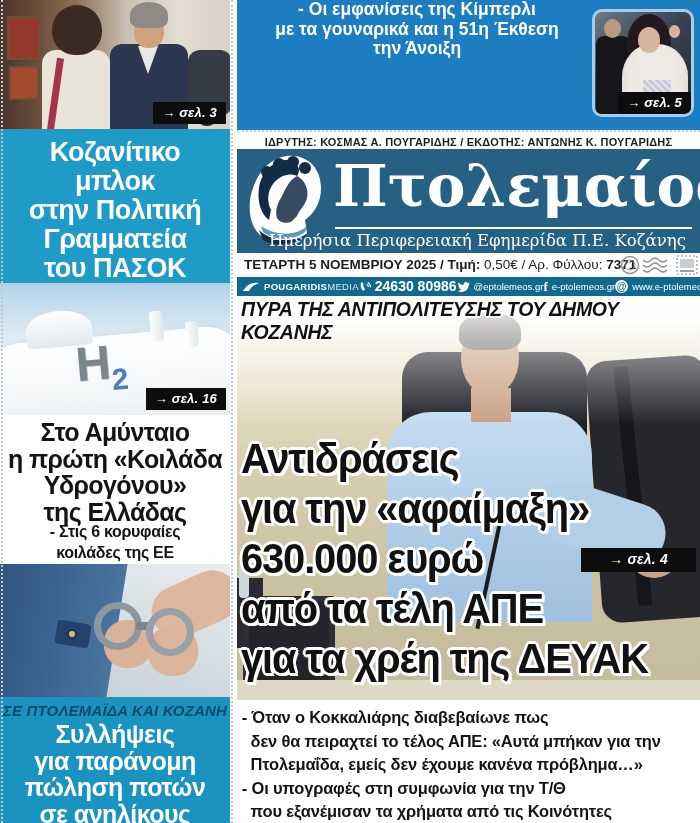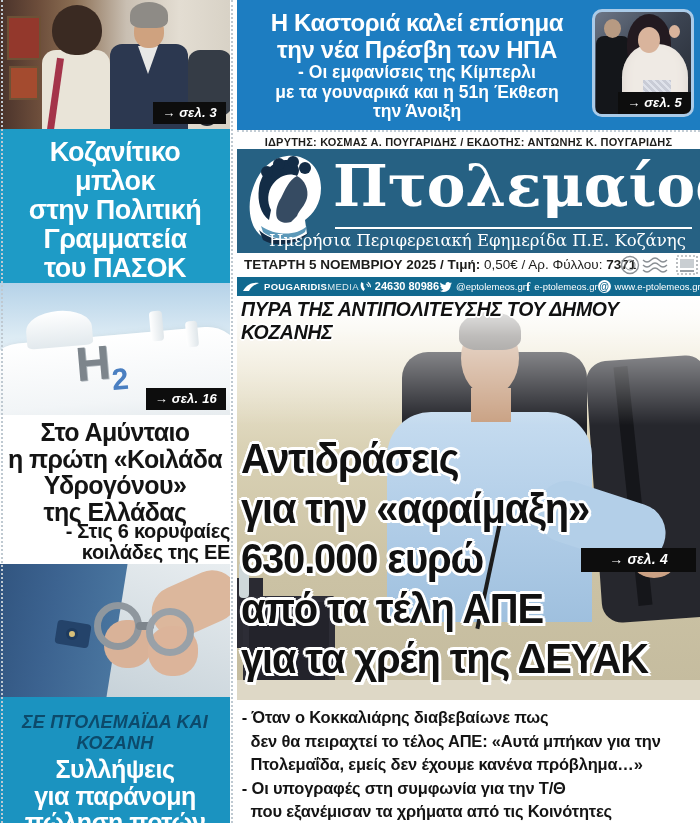--- a/index.html
+++ b/index.html
@@ -51,38 +51,38 @@
   .h2-tank { position:absolute; left:-12px; top:52px; width:256px; height:110px; background:linear-gradient(180deg,#ffffff 0%,#f2f5f7 60%,#dde4e8 100%); border-radius:34px; transform:rotate(-5deg); box-shadow:0 2px 6px rgba(120,140,150,.35); }
   .h2-dome { position:absolute; left:26px; top:28px; width:66px; height:36px; background:linear-gradient(180deg,#ffffff,#e2e9ed); border-radius:50% 50% 10% 10%; transform:rotate(-5deg); }
   .h2-pipe1 { position:absolute; left:150px; top:28px; width:13px; height:30px; background:linear-gradient(90deg,#fff,#dfe6ea); border-radius:4px; transform:rotate(-5deg); }
   .h2-pipe2 { position:absolute; left:186px; top:38px; width:12px; height:26px; background:linear-gradient(90deg,#fff,#dfe6ea); border-radius:4px; transform:rotate(-5deg); }
   .h2-mark { position:absolute; left:76px; top:52px; transform:rotate(-5deg); font-weight:800; }
   .h2-mark .h { font-size:48px; color:#7d858c; text-shadow:1px 1px 0 #aeb6bc; }
   .h2-mark .two { font-size:30px; color:#4a7fc1; vertical-align:-12px; }
 
   .amyntaio-title { position:absolute; left:0; top:415px; width:230px; height:106px; text-align:center;
     font-weight:700; font-size:25px; line-height:26.5px; letter-spacing:-.6px; color:#141414; padding-top:4px; }
-  .amyntaio-sub { position:absolute; left:0; top:521px; width:230px; height:43px; text-align:right;
-    font-weight:700; font-size:20px; line-height:21px; letter-spacing:-.3px; color:#141414; }
+  .amyntaio-sub { position:absolute; left:0; top:521px; width:230px; height:43px; text-align:center;
+    font-weight:700; font-size:16px; line-height:21px; letter-spacing:-.3px; color:#141414; }
 
   .photo-cuffs { position:absolute; left:0; top:564px; width:230px; height:162px; overflow:hidden;
     background:linear-gradient(200deg,#e8edf0 0%,#cdd7dd 60%,#b9c6cf 100%); }
   .pc-jeans { position:absolute; left:-34px; top:-18px; width:150px; height:170px; transform:rotate(9deg);
     background:linear-gradient(90deg,#2d4f79 0%,#3c6390 55%,#49759f 100%); }
   .pc-pocket { position:absolute; left:56px; top:58px; width:34px; height:24px; background:#24436a; border-radius:4px; transform:rotate(9deg); }
   .pc-grommet { position:absolute; left:66px; top:64px; width:12px; height:12px; border-radius:50%; background:#d8c07a; border:3px solid #1d3a5e; }
   .pc-arm { position:absolute; left:150px; top:14px; width:90px; height:52px; background:#dcb79c; transform:rotate(-24deg); border-radius:26px; }
   .pc-fist1 { position:absolute; left:104px; top:56px; width:48px; height:48px; border-radius:46%; background:#d9b298; }
   .pc-fist2 { position:absolute; left:148px; top:62px; width:50px; height:50px; border-radius:46%; background:#dcb49a; }
   .pc-cuff1 { position:absolute; left:94px; top:38px; width:48px; height:48px; border-radius:50%; border:7px solid #8f979e; }
   .pc-cuff2 { position:absolute; left:146px; top:44px; width:48px; height:48px; border-radius:50%; border:7px solid #99a1a8; }
   .pc-chain { position:absolute; left:136px; top:58px; width:18px; height:8px; background:#7d858c; border-radius:4px; }
 
   .box-arrests { position:absolute; left:0; top:697px; width:230px; height:126px; background:var(--teal); text-align:center; }
-  .arrests-kicker { padding-top:15px; font-style:italic; font-weight:800; font-size:18px; letter-spacing:.2px; color:var(--navy);text-align:center; }
+  .arrests-kicker { padding-top:5px; font-style:italic; font-weight:800; font-size:15px; letter-spacing:.2px; color:var(--navy);text-align:center; }
   .arrests-title { padding-top:2px; color:#fff; font-weight:700; font-size:25px; line-height:26.5px; letter-spacing:-.5px; }
 
   
   #right-col { position:absolute; left:237px; top:0; width:463px; height:823px; }
 
   .box-kastoria { position:absolute; left:0; top:0; width:463px; height:130px; background:var(--blue); }
   .kastoria-text { position:absolute; left:4px; top:0; width:352px; color:#fff; text-align:center; }
   .kastoria-title { padding-top:9px; font-weight:700; font-size:24px; line-height:27px; letter-spacing:-.4px; }
   .kastoria-sub { font-weight:700; font-size:17.5px; line-height:19.5px; }
   .photo-kimberly { position:absolute; right:6px; top:9px; width:102px; height:108px; border:3px solid #aacbe8; border-radius:10px; overflow:hidden;
@@ -110,21 +110,21 @@
   .date-row { position:absolute; left:0; top:253px; width:463px; height:24px; background:#fff;
     font-size:13.5px; line-height:24px; color:#1d1d1b; padding-left:7px; }
   .date-row b { font-weight:700;margin-top:36px; }
   .stamps { position:absolute; right:2px; top:2px; }
 
   .social-row { position:absolute; left:0; top:277px; width:463px; height:19px; background:var(--strip);
     display:flex; align-items:center; justify-content:space-between; padding:0 12px 0 6px; color:#fff; }
   .soc-item { display:flex; align-items:center; gap:4px; font-size:9.5px; line-height:19px; white-space:nowrap; }
   .soc-brand-bold { font-weight:800; letter-spacing:.3px; }
   .soc-brand-light { font-weight:400; letter-spacing:.3px; opacity:.85; }
-  .soc-phone { font-weight:700; font-size:11px; }
+  .soc-phone { font-weight:700; font-size:14px; }
   .at-circle { display:inline-flex; width:13px; height:13px; border-radius:50%; background:#fff; color:var(--strip);
     font-weight:800; font-size:10px; align-items:center; justify-content:center; }
   .fb-glyph { font-family:"Liberation Serif",serif; font-weight:700; font-size:13px; }
 
   .photo-main { position:absolute; left:0; top:296px; width:463px; height:404px; overflow:hidden;
     background:linear-gradient(180deg,#fdfcf8 0%,#efe9d6 14%,#d9d1b4 38%,#cbc2a4 70%,#c4bb9e 100%); }
   .pm-chair { position:absolute; left:165px; top:56px; width:185px; height:232px; border-radius:26px; background:#1f2026; }
   .pm-chair-right { position:absolute; right:-14px; top:62px; width:120px; height:262px; border-radius:20px; background:#26272d; transform:rotate(-4deg); }
   .pm-strap { position:absolute; right:60px; top:70px; width:14px; height:240px; background:#15161a; transform:rotate(-6deg); }
   .pm-torso { position:absolute; left:150px; top:116px; width:205px; height:210px; border-radius:44px 44px 0 0;
@@ -218,22 +218,20 @@
 για παράνομη
 πώληση ποτών
 σε ανηλίκους</div>
     </div>
   </div>
 
   <div id="right-col">
 
     <div class="box-kastoria">
       <div class="kastoria-text">
-        <div class="kastoria-title prelines">Η Καστοριά καλεί επίσημα
-την νέα Πρέσβη των ΗΠΑ</div>
         <div class="kastoria-sub prelines">- Οι εμφανίσεις της Κίμπερλι
 με τα γουναρικά και η 51η Έκθεση
 την Άνοιξη</div>
       </div>
       <div class="photo-kimberly">
         <div class="pk-man-suit"></div>
         <div class="pk-man-head"></div>
         <div class="pk-hair"></div>
         <div class="pk-fur"></div>
         <div class="pk-face"></div>

